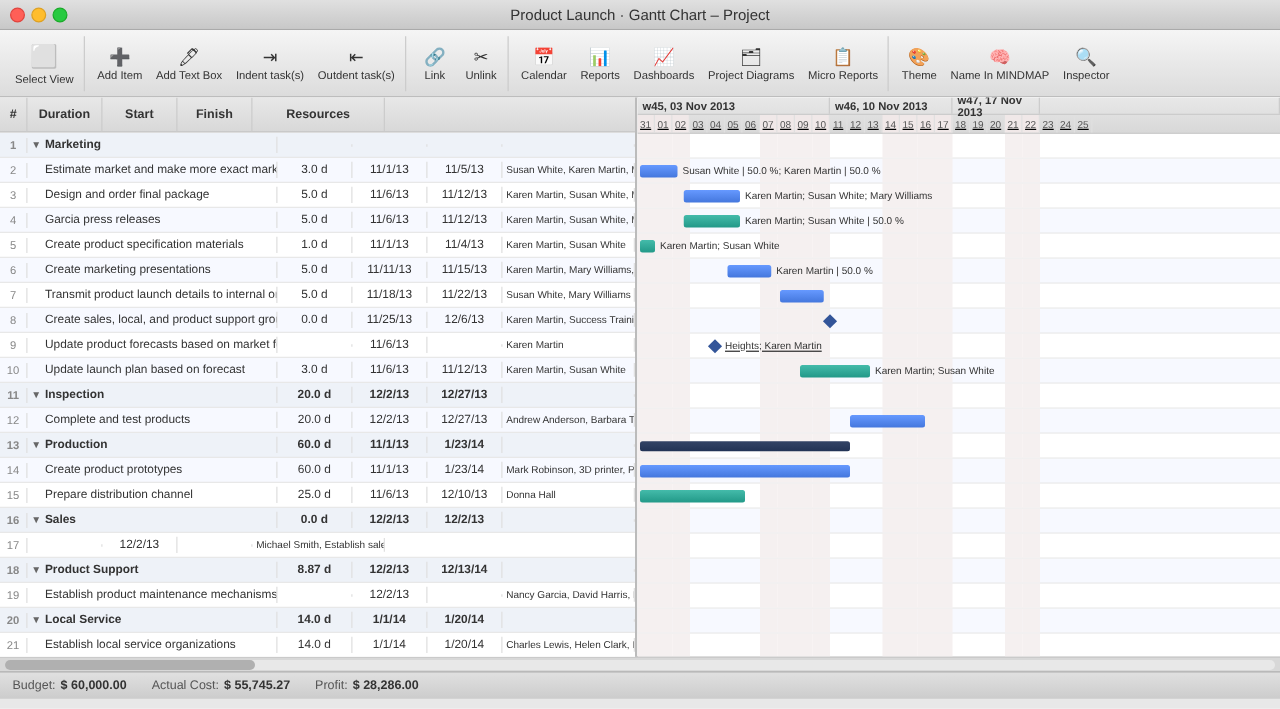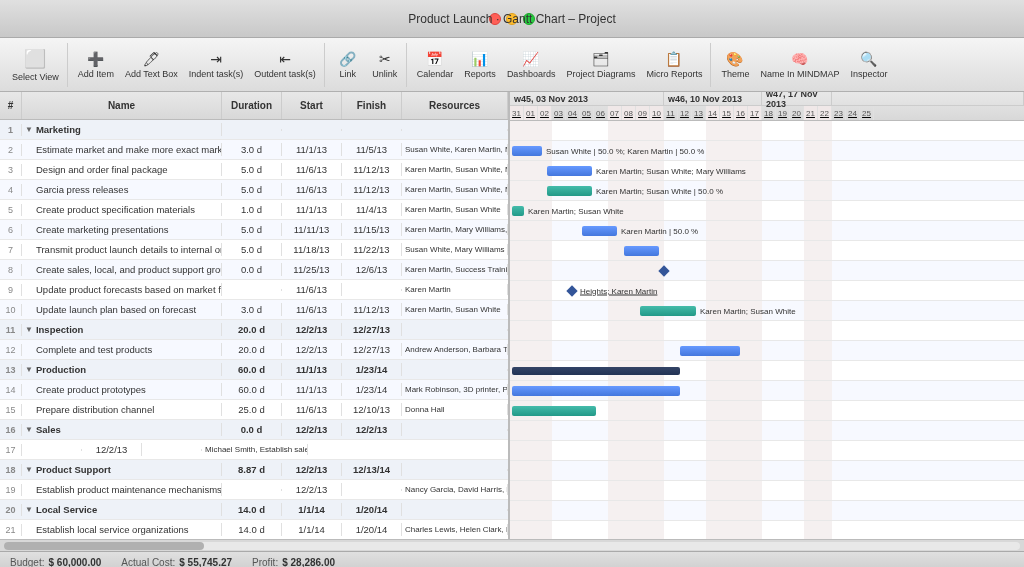--- a/index.html
+++ b/index.html
@@ -1,27 +1,26 @@
 <!DOCTYPE html>
 <html><head>
   <meta charset="utf-8">
   <style>
     * { margin: 0; padding: 0; box-sizing: border-box; }
     body { font-family: -apple-system, BlinkMacSystemFont, 'Helvetica Neue', Arial, sans-serif; font-size: 11px; background: #e8e8e8; width: 1024px; height: 567px; overflow: hidden; }
 
     
     .title-bar {
-      height: 38px;
+      height: 24px;
       background: linear-gradient(to bottom, #e0e0e0, #c8c8c8);
       display: flex;
       align-items: center;
       padding: 0 8px;
       border-bottom: 1px solid #aaa;
       position: relative;
-      justify-content: center;
     }
     .traffic-lights { display: flex; gap: 5px; }
     .tl { width: 12px; height: 12px; border-radius: 50%; }
     .tl-red { background: #ff5f57; border: 1px solid #e0443e; }
     .tl-yellow { background: #ffbd2e; border: 1px solid #dea123; }
     .tl-green { background: #28ca41; border: 1px solid #1aab29; }
     .title-bar-title { position: absolute; left: 50%; transform: translateX(-50%); font-size: 12px; font-weight: 500; color: #333; }
 
     
     .toolbar {
@@ -338,21 +337,20 @@
       <span>Inspector</span>
     </button>
   </div>
 </div>
 
 <div class="main-content">
 
   <div class="table-area">
     <div class="table-header">
       <div class="th-cell col-num">#</div>
-      <div class="th-cell col-name">Name</div>
       <div class="th-cell col-duration">Duration</div>
       <div class="th-cell col-start">Start</div>
       <div class="th-cell col-finish">Finish</div>
       <div class="th-cell col-resources">Resources</div>
     </div>
     <div class="table-body" id="tableBody">
 
     <div class="table-row row-group">
           <div class="td-cell col-num">1</div>
           <div class="td-cell col-name"><span class="expand-icon">▼</span>Marketing</div>

